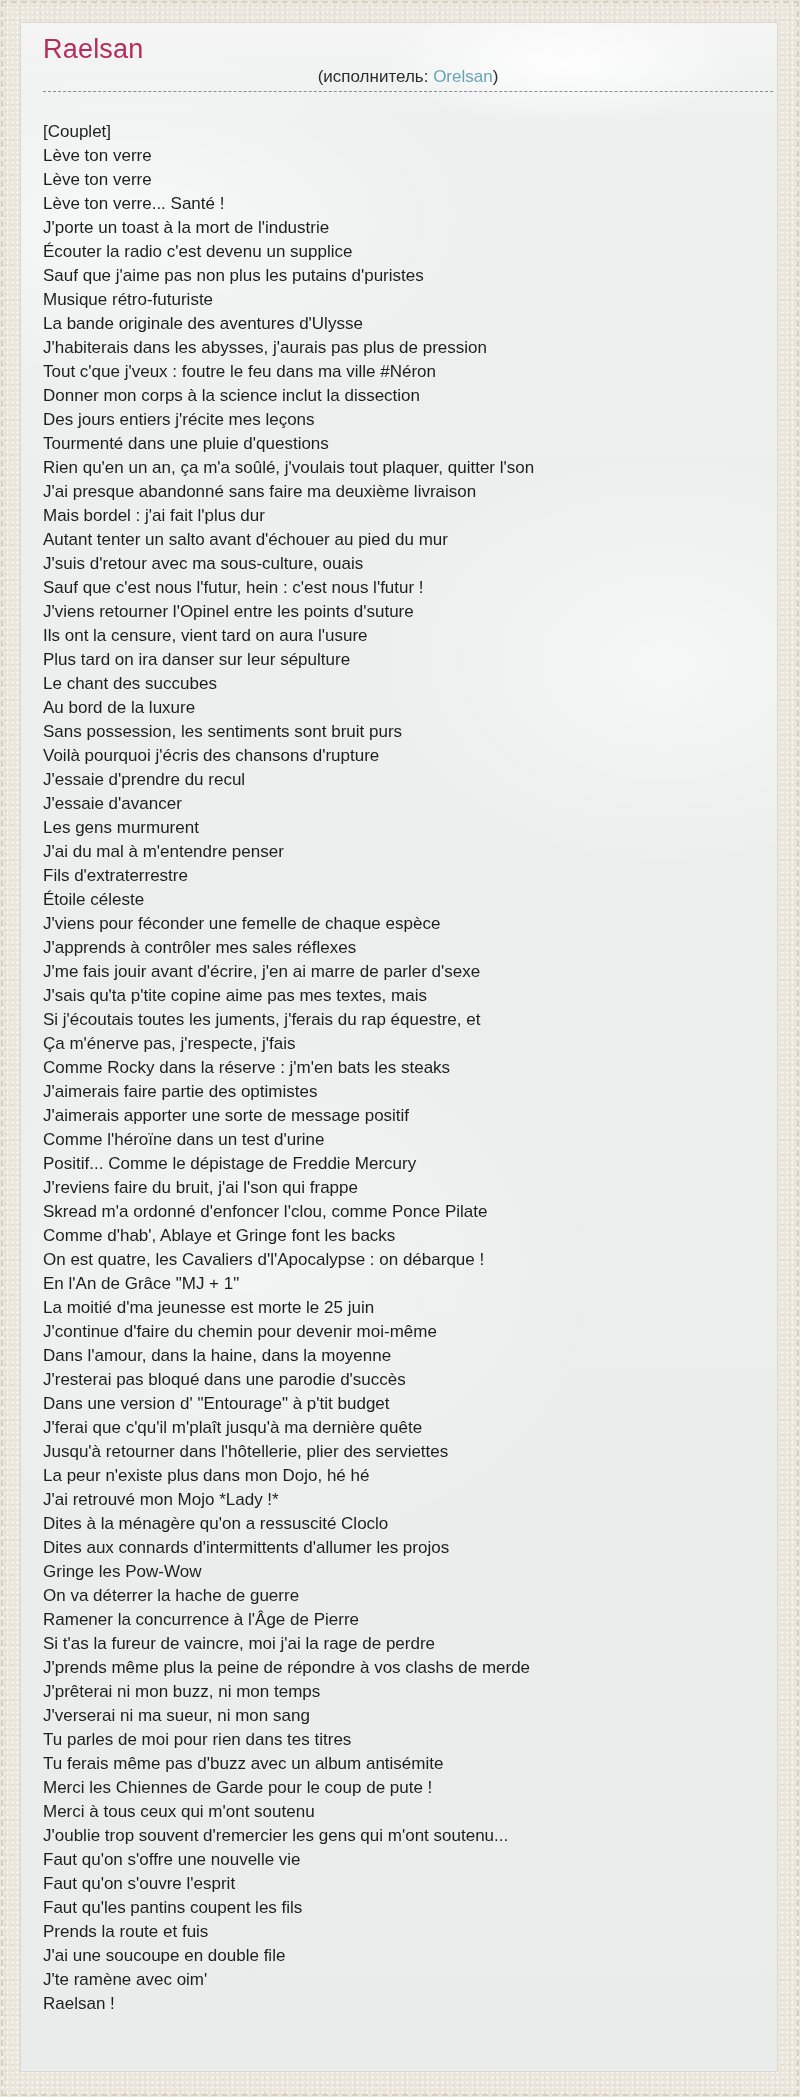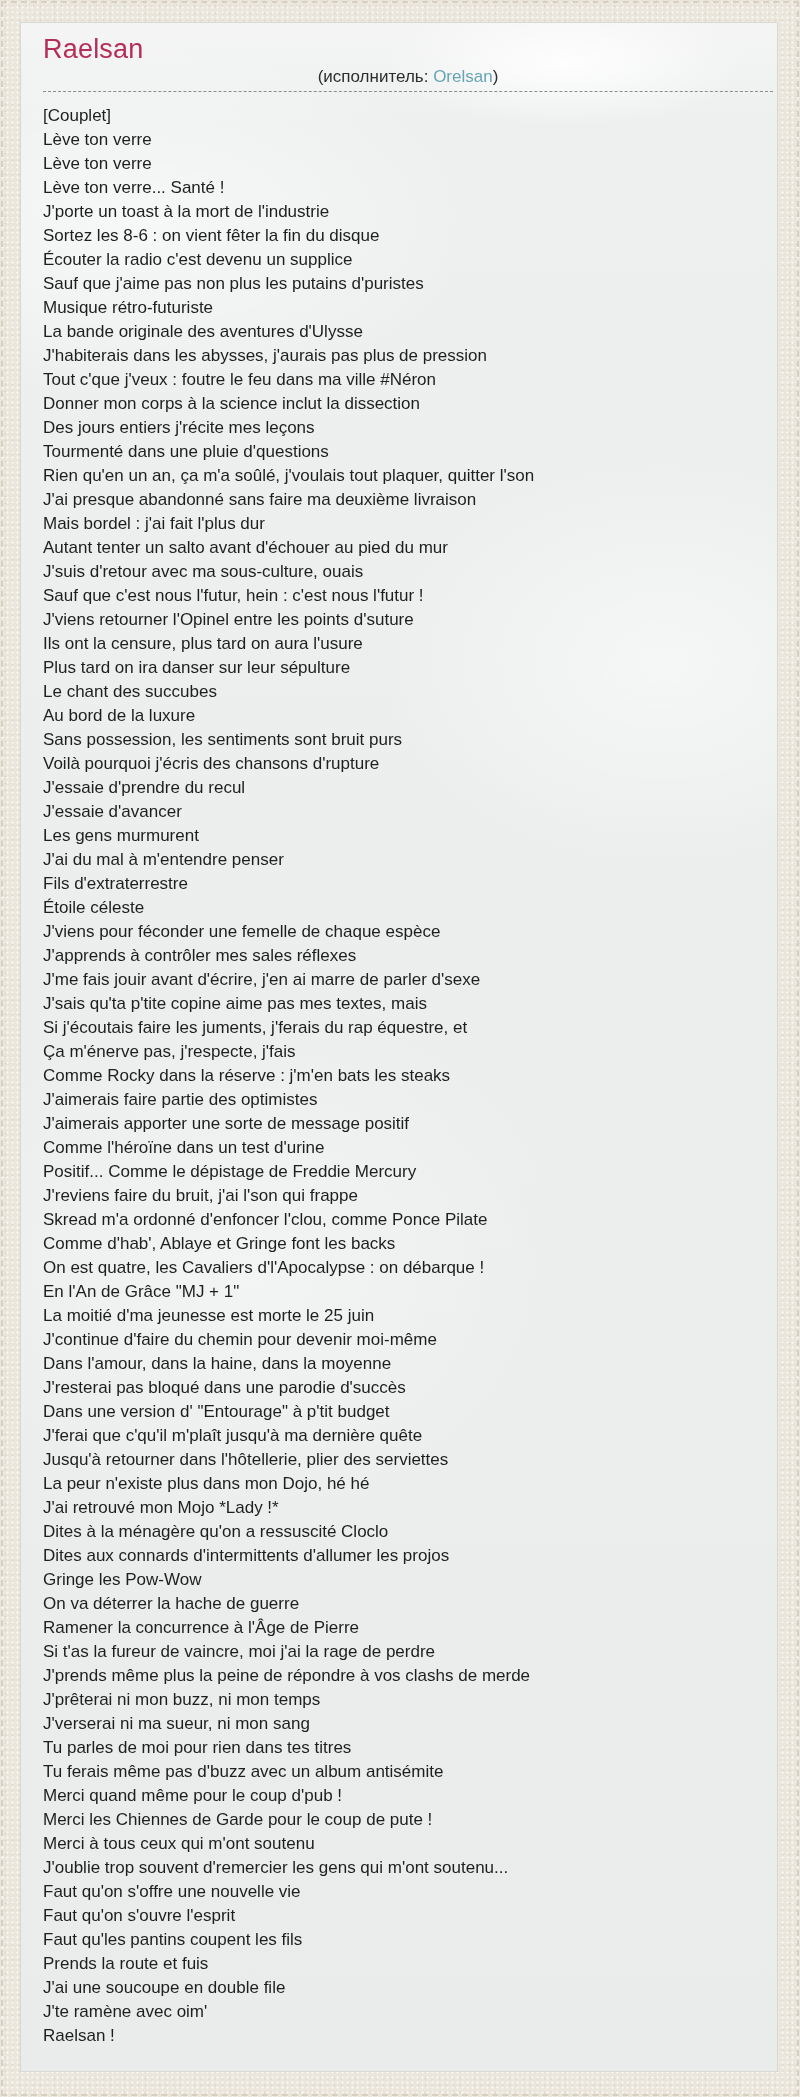--- a/index.html
+++ b/index.html
@@ -52,21 +52,21 @@
     padding-bottom: 2px;
     border-bottom: 1px dashed #8d8d8d;
     text-align: center;
   }
   .performer-line a {
     color: var(--color-link, #67a4b5);
     text-decoration: none;
     cursor: pointer;
   }
   .lyrics {
-    margin-top: 12px;
+    margin-top: 28px;
     font-size: 17px;
     line-height: 24px;
     color: var(--color-text, #1e1e1e);
   }
   .lyric-line { white-space: pre-wrap; }
 </style>
 </head>
 <body>
 
 <div class="stitch-frame"></div>
@@ -75,54 +75,53 @@
   <h1 class="song-title">Raelsan</h1>
 
   <div class="performer-line"><span>(исполнитель: </span><a>Orelsan</a><span>)</span></div>
 
   <div class="lyrics">
       <div class="lyric-line">[Couplet]</div>
       <div class="lyric-line">Lève ton verre</div>
       <div class="lyric-line">Lève ton verre</div>
       <div class="lyric-line">Lève ton verre... Santé !</div>
       <div class="lyric-line">J'porte un toast à la mort de l'industrie</div>
-      <div class="lyric-line">Sortez les 8-6 : on vient fêter la fin du disque</div>
       <div class="lyric-line">Écouter la radio c'est devenu un supplice</div>
       <div class="lyric-line">Sauf que j'aime pas non plus les putains d'puristes</div>
       <div class="lyric-line">Musique rétro-futuriste</div>
       <div class="lyric-line">La bande originale des aventures d'Ulysse</div>
       <div class="lyric-line">J'habiterais dans les abysses, j'aurais pas plus de pression</div>
       <div class="lyric-line">Tout c'que j'veux : foutre le feu dans ma ville #Néron</div>
       <div class="lyric-line">Donner mon corps à la science inclut la dissection</div>
       <div class="lyric-line">Des jours entiers j'récite mes leçons</div>
       <div class="lyric-line">Tourmenté dans une pluie d'questions</div>
       <div class="lyric-line">Rien qu'en un an, ça m'a soûlé, j'voulais tout plaquer, quitter l'son</div>
       <div class="lyric-line">J'ai presque abandonné sans faire ma deuxième livraison</div>
       <div class="lyric-line">Mais bordel : j'ai fait l'plus dur</div>
       <div class="lyric-line">Autant tenter un salto avant d'échouer au pied du mur</div>
       <div class="lyric-line">J'suis d'retour avec ma sous-culture, ouais</div>
       <div class="lyric-line">Sauf que c'est nous l'futur, hein : c'est nous l'futur !</div>
       <div class="lyric-line">J'viens retourner l'Opinel entre les points d'suture</div>
-      <div class="lyric-line">Ils ont la censure, plus tard on aura l'usure</div>
+      <div class="lyric-line">Ils ont la censure, vient tard on aura l'usure</div>
       <div class="lyric-line">Plus tard on ira danser sur leur sépulture</div>
       <div class="lyric-line">Le chant des succubes</div>
       <div class="lyric-line">Au bord de la luxure</div>
       <div class="lyric-line">Sans possession, les sentiments sont bruit purs</div>
       <div class="lyric-line">Voilà pourquoi j'écris des chansons d'rupture</div>
       <div class="lyric-line">J'essaie d'prendre du recul</div>
       <div class="lyric-line">J'essaie d'avancer</div>
       <div class="lyric-line">Les gens murmurent</div>
       <div class="lyric-line">J'ai du mal à m'entendre penser</div>
       <div class="lyric-line">Fils d'extraterrestre</div>
       <div class="lyric-line">Étoile céleste</div>
       <div class="lyric-line">J'viens pour féconder une femelle de chaque espèce</div>
       <div class="lyric-line">J'apprends à contrôler mes sales réflexes</div>
       <div class="lyric-line">J'me fais jouir avant d'écrire, j'en ai marre de parler d'sexe</div>
       <div class="lyric-line">J'sais qu'ta p'tite copine aime pas mes textes, mais</div>
-      <div class="lyric-line">Si j'écoutais faire les juments, j'ferais du rap équestre, et</div>
+      <div class="lyric-line">Si j'écoutais toutes les juments, j'ferais du rap équestre, et</div>
       <div class="lyric-line">Ça m'énerve pas, j'respecte, j'fais</div>
       <div class="lyric-line">Comme Rocky dans la réserve : j'm'en bats les steaks</div>
       <div class="lyric-line">J'aimerais faire partie des optimistes</div>
       <div class="lyric-line">J'aimerais apporter une sorte de message positif</div>
       <div class="lyric-line">Comme l'héroïne dans un test d'urine</div>
       <div class="lyric-line">Positif... Comme le dépistage de Freddie Mercury</div>
       <div class="lyric-line">J'reviens faire du bruit, j'ai l'son qui frappe</div>
       <div class="lyric-line">Skread m'a ordonné d'enfoncer l'clou, comme Ponce Pilate</div>
       <div class="lyric-line">Comme d'hab', Ablaye et Gringe font les backs</div>
       <div class="lyric-line">On est quatre, les Cavaliers d'l'Apocalypse : on débarque !</div>
@@ -140,21 +139,20 @@
       <div class="lyric-line">Dites aux connards d'intermittents d'allumer les projos</div>
       <div class="lyric-line">Gringe les Pow-Wow</div>
       <div class="lyric-line">On va déterrer la hache de guerre</div>
       <div class="lyric-line">Ramener la concurrence à l'Âge de Pierre</div>
       <div class="lyric-line">Si t'as la fureur de vaincre, moi j'ai la rage de perdre</div>
       <div class="lyric-line">J'prends même plus la peine de répondre à vos clashs de merde</div>
       <div class="lyric-line">J'prêterai ni mon buzz, ni mon temps</div>
       <div class="lyric-line">J'verserai ni ma sueur, ni mon sang</div>
       <div class="lyric-line">Tu parles de moi pour rien dans tes titres</div>
       <div class="lyric-line">Tu ferais même pas d'buzz avec un album antisémite</div>
-      <div class="lyric-line">Merci quand même pour le coup d'pub !</div>
       <div class="lyric-line">Merci les Chiennes de Garde pour le coup de pute !</div>
       <div class="lyric-line">Merci à tous ceux qui m'ont soutenu</div>
       <div class="lyric-line">J'oublie trop souvent d'remercier les gens qui m'ont soutenu...</div>
       <div class="lyric-line">Faut qu'on s'offre une nouvelle vie</div>
       <div class="lyric-line">Faut qu'on s'ouvre l'esprit</div>
       <div class="lyric-line">Faut qu'les pantins coupent les fils</div>
       <div class="lyric-line">Prends la route et fuis</div>
       <div class="lyric-line">J'ai une soucoupe en double file</div>
       <div class="lyric-line">J'te ramène avec oim'</div>
       <div class="lyric-line">Raelsan !</div>

